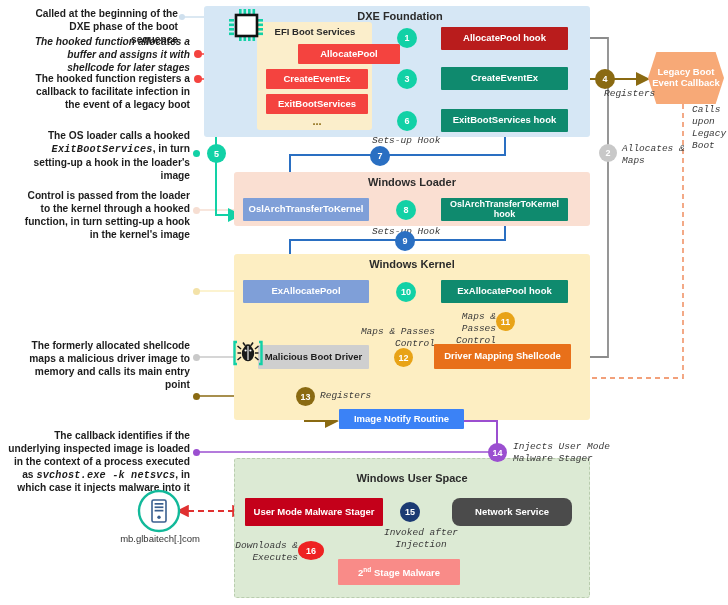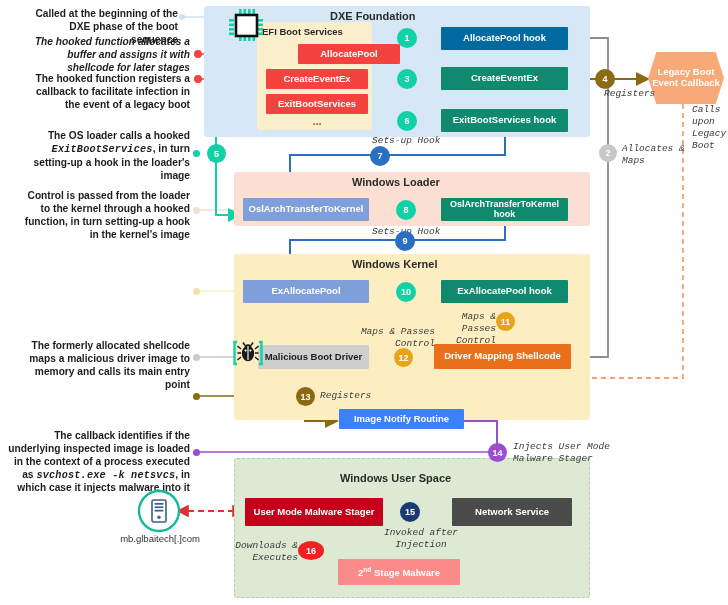--- a/index.html
+++ b/index.html
@@ -6,21 +6,21 @@
   html,body{margin:0;padding:0;background:#ffffff;}
   body{width:728px;height:605px;position:relative;overflow:hidden;
        font-family:"Liberation Sans", sans-serif;color:#2b2b2b;}
   #stage{position:absolute;left:0;top:0;width:728px;height:605px;}
   svg.layer{position:absolute;left:0;top:0;width:728px;height:605px;overflow:visible;}
   #wires{z-index:1;}
   .node{position:absolute;z-index:3;box-sizing:border-box;
         display:flex;align-items:center;justify-content:center;text-align:center;}
   .zone{position:absolute;z-index:2;box-sizing:border-box;border-radius:3px;}
   .zone-title{position:absolute;z-index:4;font-weight:bold;font-size:11px;color:#2b2b2b;
-              white-space:nowrap;}
+              text-align:center;white-space:nowrap;}
   .box{font-weight:bold;color:#ffffff;border-radius:1px;font-size:9.5px;line-height:1.1;}
   .side-text{position:absolute;z-index:4;font-size:10.2px;line-height:1.26;
              text-align:right;color:#1d1d1d;font-weight:bold;}
   .mono{font-family:"Liberation Mono", monospace;font-style:italic;font-weight:bold;
         letter-spacing:.2px;}
   .edge-label{position:absolute;z-index:4;font-family:"Liberation Mono", monospace;
               font-style:italic;font-size:9.5px;line-height:1.25;color:#3a3a3a;}
   .marker{position:absolute;z-index:6;border-radius:50%;color:#fff;font-weight:bold;
           font-size:9px;display:flex;align-items:center;justify-content:center;
           box-shadow:0 0 0 0 transparent;}
@@ -148,39 +148,39 @@
   <div class="dot" style="left:193px;top:288px;width:7px;height:7px;background:#f3e2a8;"></div>
   <div class="dot" style="left:193px;top:354px;width:7px;height:7px;background:#c9c9c9;"></div>
   <div class="dot" style="left:193px;top:393px;width:7px;height:7px;background:#8a6a12;"></div>
   <div class="dot" style="left:193px;top:449px;width:7px;height:7px;background:#9b4fd0;"></div>
 
   <div class="node box" style="left:266px;top:44px;width:102px;height:20px;background:#f4433f;margin-left:32px;">AllocatePool</div>
   <div class="node box" style="left:266px;top:69px;width:102px;height:20px;background:#f4433f;">CreateEventEx</div>
   <div class="node box" style="left:266px;top:94px;width:102px;height:20px;background:#f4433f;">ExitBootServices</div>
   <div class="node" style="left:266px;top:115px;width:102px;height:12px;color:#8a6a12;font-weight:bold;font-size:11px;">...</div>
 
-  <div class="node box" style="left:441px;top:27px;width:127px;height:23px;background:#0369a1;">AllocatePool hook</div>
+  <div class="node box" style="left:441px;top:27px;width:127px;height:23px;background:#b91c1c;">AllocatePool hook</div>
   <div class="node box" style="left:441px;top:67px;width:127px;height:23px;background:#0f8a6e;">CreateEventEx</div>
   <div class="node box" style="left:441px;top:109px;width:127px;height:23px;background:#0f8a6e;">ExitBootServices hook</div>
 
   <div class="hexnode" style="left:648px;top:52px;width:76px;height:52px;">Legacy Boot Event Callback</div>
 
   <div class="node box" style="left:243px;top:198px;width:126px;height:23px;background:#7f9fd8;">OslArchTransferToKernel</div>
   <div class="node box" style="left:441px;top:198px;width:127px;height:23px;background:#0f8a6e;font-size:9px;">OslArchTransferToKernel hook</div>
 
   <div class="node box" style="left:243px;top:280px;width:126px;height:23px;background:#7f9fd8;">ExAllocatePool</div>
   <div class="node box" style="left:441px;top:280px;width:127px;height:23px;background:#0f8a6e;">ExAllocatePool hook</div>
 
   <div class="node box" style="left:258px;top:345px;width:111px;height:24px;background:#cfcfcf;color:#1d1d1d;">Malicious Boot Driver</div>
   <div class="node box" style="left:434px;top:344px;width:137px;height:25px;background:#e8701a;">Driver Mapping Shellcode</div>
 
   <div class="node box" style="left:339px;top:409px;width:125px;height:20px;background:#3b82f6;">Image Notify Routine</div>
 
   <div class="node box" style="left:245px;top:498px;width:138px;height:28px;background:#c4001a;">User Mode Malware Stager</div>
-  <div class="node box" style="left:452px;top:498px;width:120px;height:28px;background:#4b4b4b;">Network Service</div>
+  <div class="node box" style="left:452px;top:498px;width:120px;height:28px;background:#4b4b4b;border-radius:8px;">Network Service</div>
 
   <div class="node box" style="left:338px;top:559px;width:122px;height:26px;background:#f98b88;">
     <span style="display:inline-block;">
       <span>2</span><sup>nd</sup><span> Stage Malware</span>
     </span>
   </div>
 
   <div class="chip" style="left:228px;top:8px;width:36px;height:34px;">
     <svg width="36" height="34" viewBox="0 0 36 34">
       <g fill="#12d1a6">

